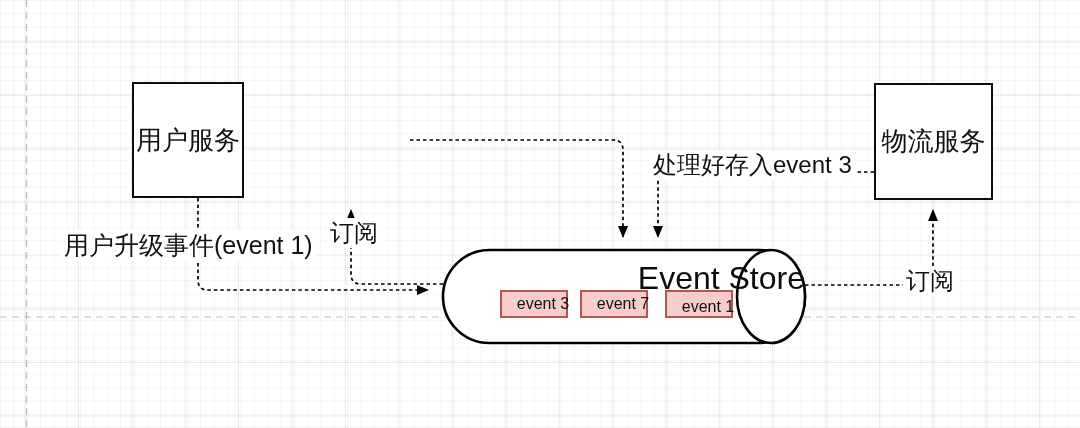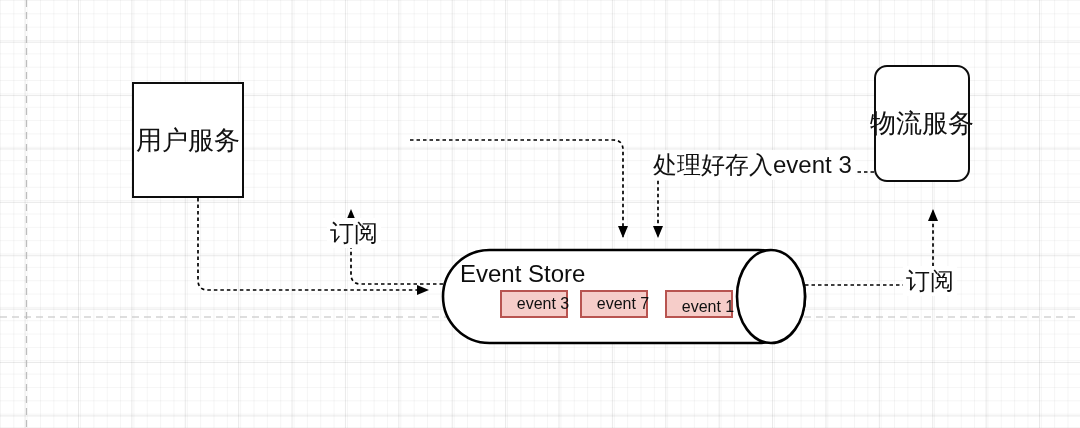--- a/index.html
+++ b/index.html
@@ -35,23 +35,23 @@
     position:absolute;
     background:#ffffff;
     padding:1px 3px;
     font-size:24px;color:#111;
     white-space:nowrap;
     line-height:1.15;
   }
   #label-user-upgrade{font-size:25px;}
   #store-title{
     position:absolute;
-    left:460px;top:260px;width:360px;
-    text-align:left;
-    font-size:24px;color:#0d0d0d;
+    left:445px;top:260px;width:360px;
+    text-align:right;
+    font-size:32px;color:#0d0d0d;
     white-space:nowrap;
   }
   .event-chip{
     position:absolute;
     box-sizing:border-box;
     width:68px;height:28px;top:290px;
     background:#f6cdc9;
     border:2px solid #b85450;
     display:flex;align-items:center;justify-content:center;
     font-size:16px;color:#111;
@@ -85,32 +85,33 @@
 
     <g>
       <path d="M489.5,250 L758.5,250 A46.5,46.5 0 0 1 758.5,343 L489.5,343 A46.5,46.5 0 0 1 489.5,250 Z" fill="#ffffff" stroke="#000" stroke-width="2.6"></path>
       <ellipse cx="771" cy="296.5" rx="34" ry="46.5" fill="#ffffff" stroke="#000" stroke-width="2.6"></ellipse>
     </g>
   </svg>
 
   <div class="service-box" style="left:132px;top:82px;width:112px;height:116px;">
     <span>用户服务</span>
   </div>
-  <div class="service-box" style="left:874px;top:65px;width:96px;height:117px;border-radius:13px;">
+  <div class="service-box" style="left:874px;top:83px;width:119px;height:117px;">
     <span>物流服务</span>
   </div>
 
   <div id="store-title">Event Store</div>
   <div id="chip-0" class="event-chip">
     <span>event 3</span>
   </div>
   <div id="chip-1" class="event-chip">
     <span>event 7</span>
   </div>
   <div id="chip-2" class="event-chip">
     <span>event 1</span>
   </div>
 
+  <div class="edge-label" id="label-user-upgrade" style="left:61px;top:230px;">用户升级事件(event 1)</div>
   <div class="edge-label" style="left:650px;top:126px;margin-top:24px;">处理好存入event 3</div>
   <div class="edge-label" style="left:327px;top:218px;">订阅</div>
   <div class="edge-label" style="left:903px;top:266px;">订阅</div>
 
 </div>
 
 </body></html>

